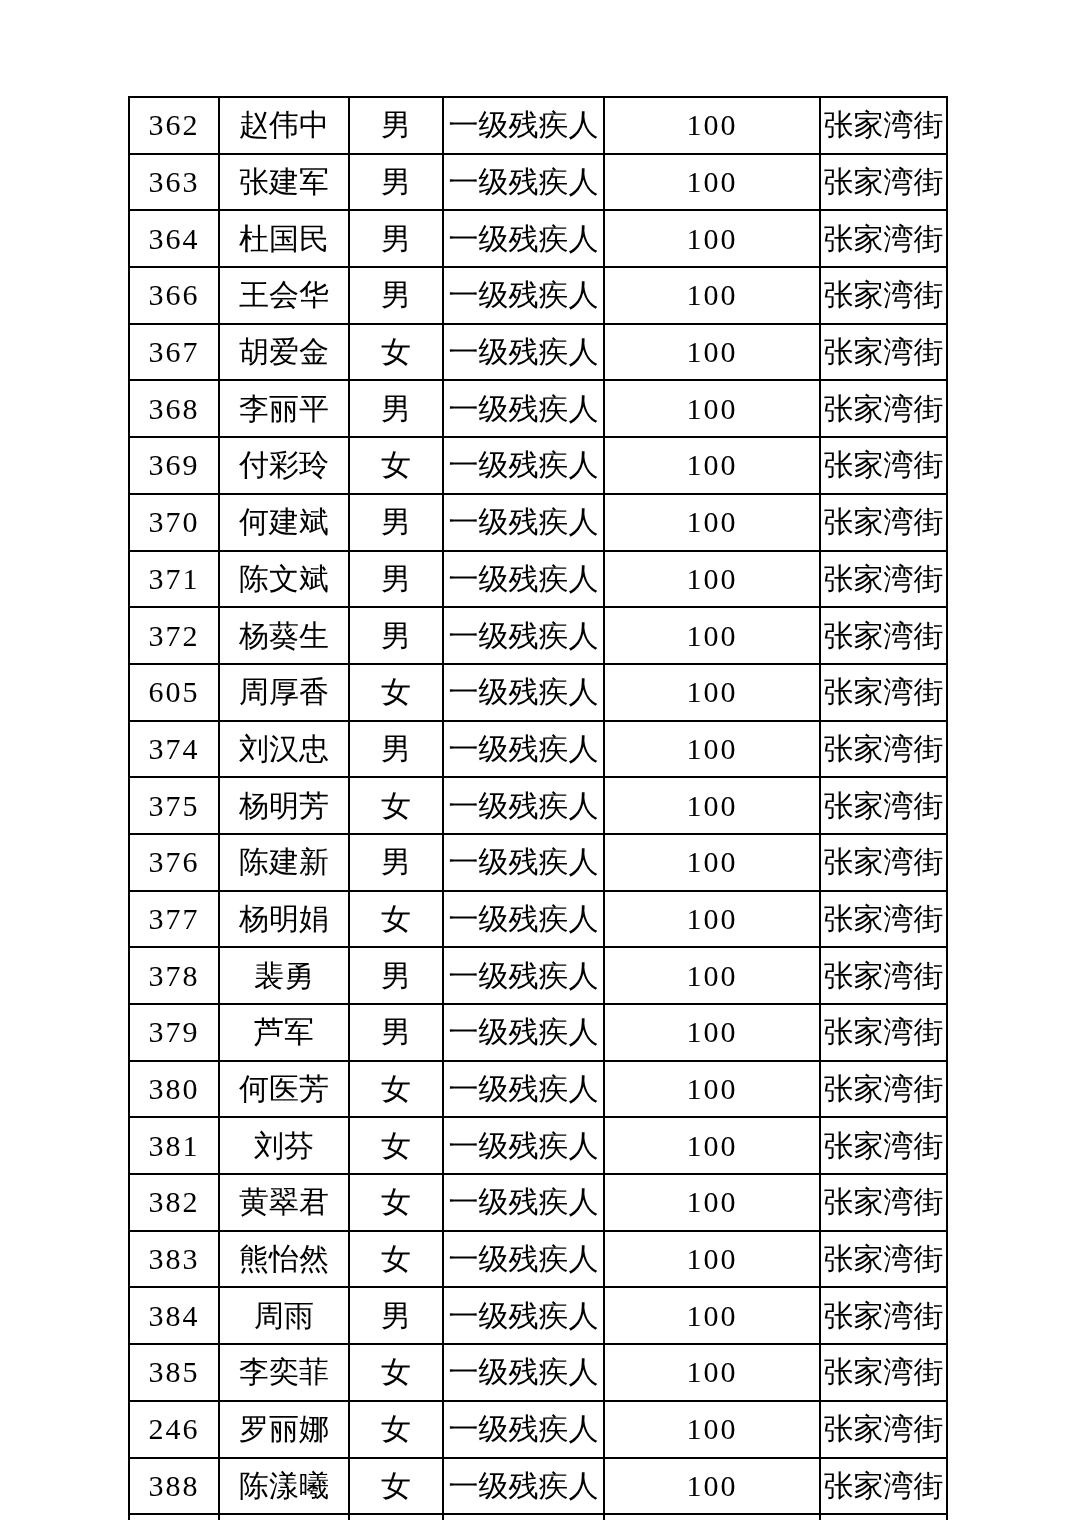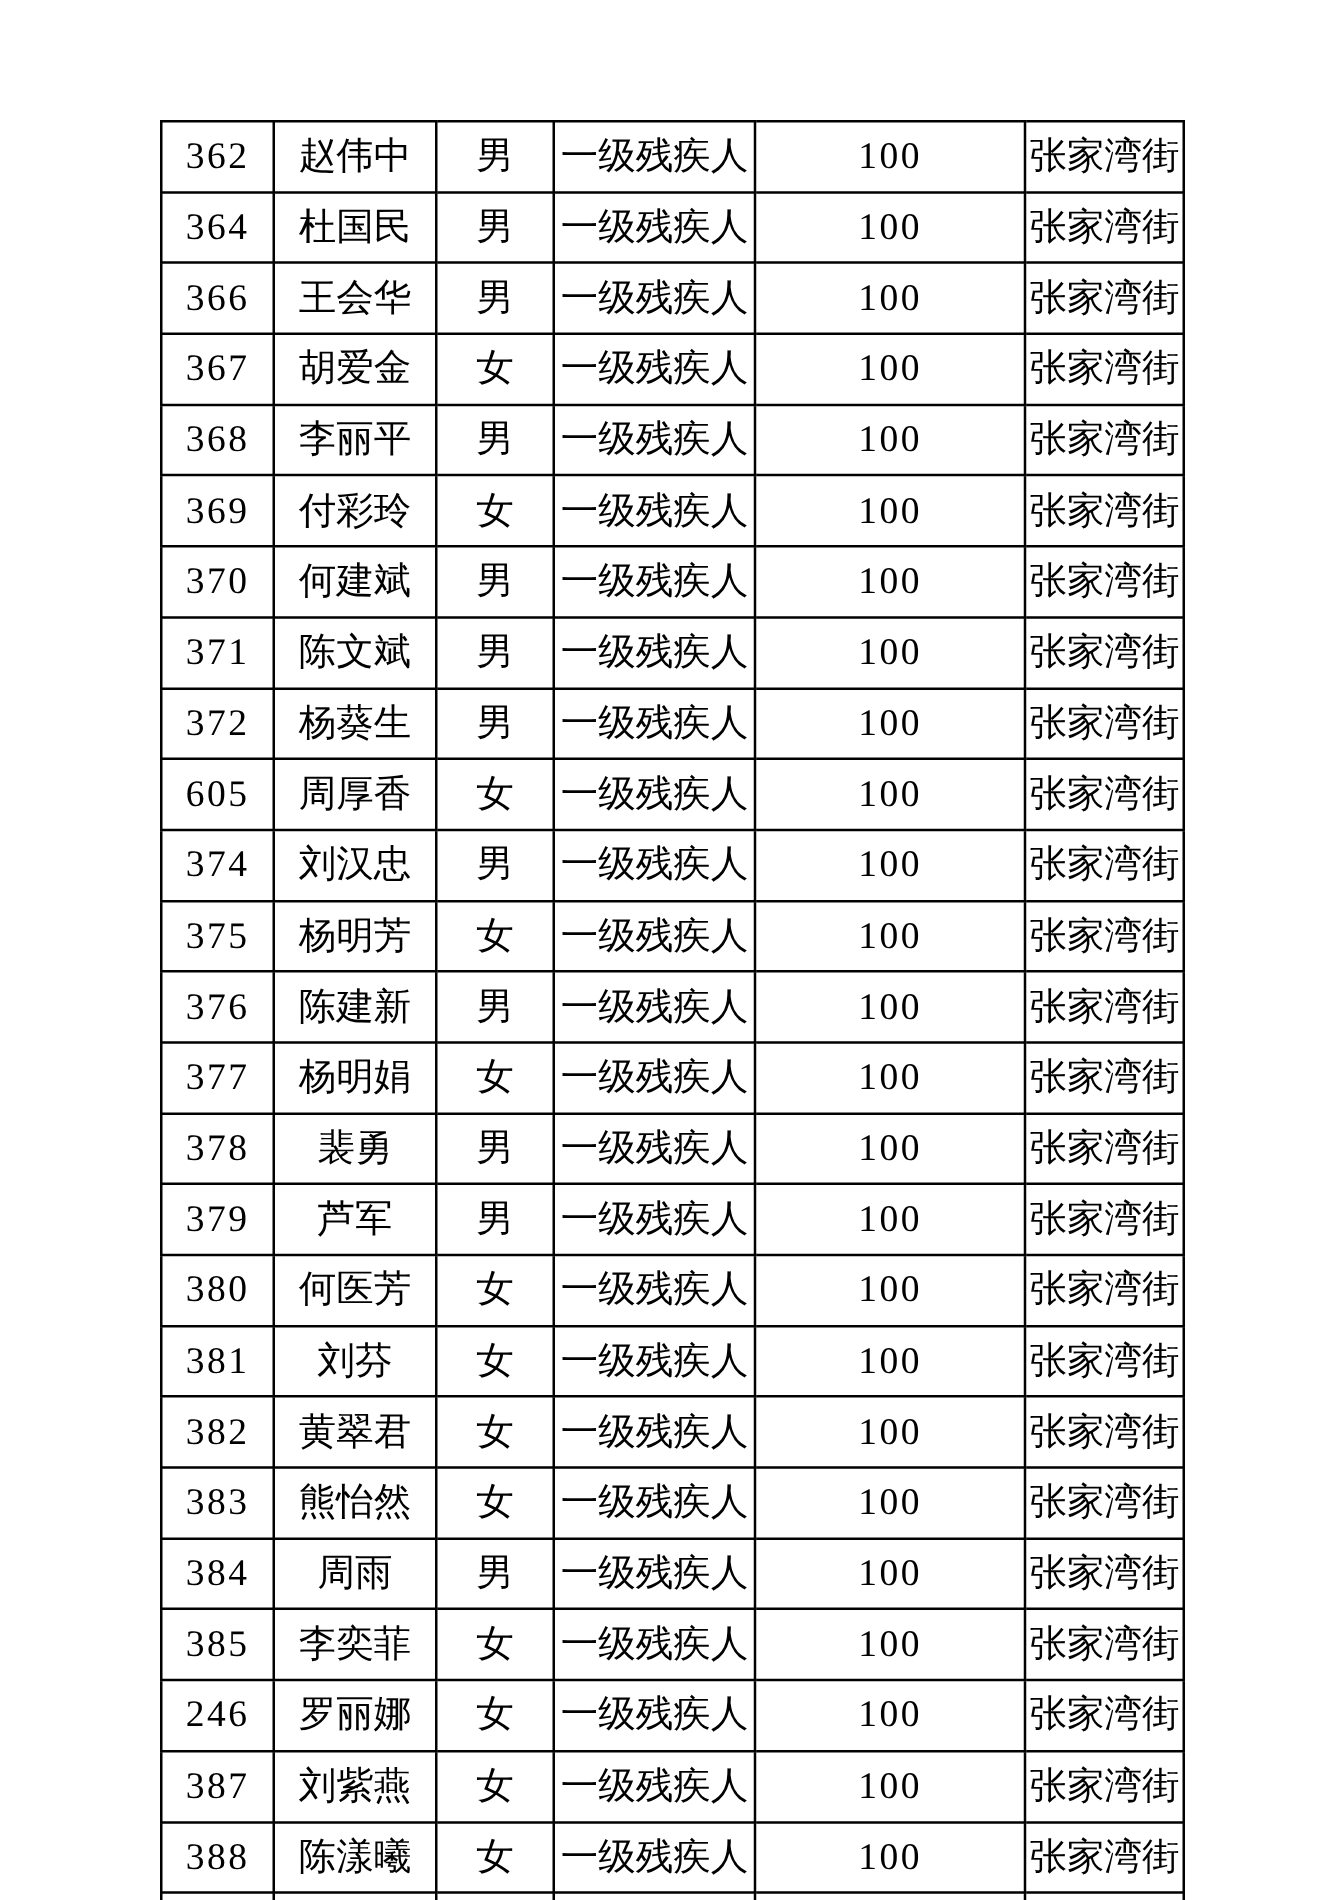--- a/index.html
+++ b/index.html
@@ -69,20 +69,28 @@
     <tbody>
         <tr>
           <td class="col-id">362</td>
           <td class="col-name">赵伟中</td>
           <td class="col-gender">男</td>
           <td class="col-category">一级残疾人</td>
           <td class="col-amount">100</td>
           <td class="col-street">张家湾街</td>
         </tr>
         <tr>
+          <td class="col-id">363</td>
+          <td class="col-name">张建军</td>
+          <td class="col-gender">男</td>
+          <td class="col-category">一级残疾人</td>
+          <td class="col-amount">100</td>
+          <td class="col-street">张家湾街</td>
+        </tr>
+        <tr>
           <td class="col-id">364</td>
           <td class="col-name">杜国民</td>
           <td class="col-gender">男</td>
           <td class="col-category">一级残疾人</td>
           <td class="col-amount">100</td>
           <td class="col-street">张家湾街</td>
         </tr>
         <tr>
           <td class="col-id">366</td>
           <td class="col-name">王会华</td>
@@ -239,28 +247,20 @@
           <td class="col-id">385</td>
           <td class="col-name">李奕菲</td>
           <td class="col-gender">女</td>
           <td class="col-category">一级残疾人</td>
           <td class="col-amount">100</td>
           <td class="col-street">张家湾街</td>
         </tr>
         <tr>
           <td class="col-id">246</td>
           <td class="col-name">罗丽娜</td>
-          <td class="col-gender">女</td>
-          <td class="col-category">一级残疾人</td>
-          <td class="col-amount">100</td>
-          <td class="col-street">张家湾街</td>
-        </tr>
-        <tr>
-          <td class="col-id">387</td>
-          <td class="col-name">刘紫燕</td>
           <td class="col-gender">女</td>
           <td class="col-category">一级残疾人</td>
           <td class="col-amount">100</td>
           <td class="col-street">张家湾街</td>
         </tr>
         <tr>
           <td class="col-id">388</td>
           <td class="col-name">陈漾曦</td>
           <td class="col-gender">女</td>
           <td class="col-category">一级残疾人</td>

